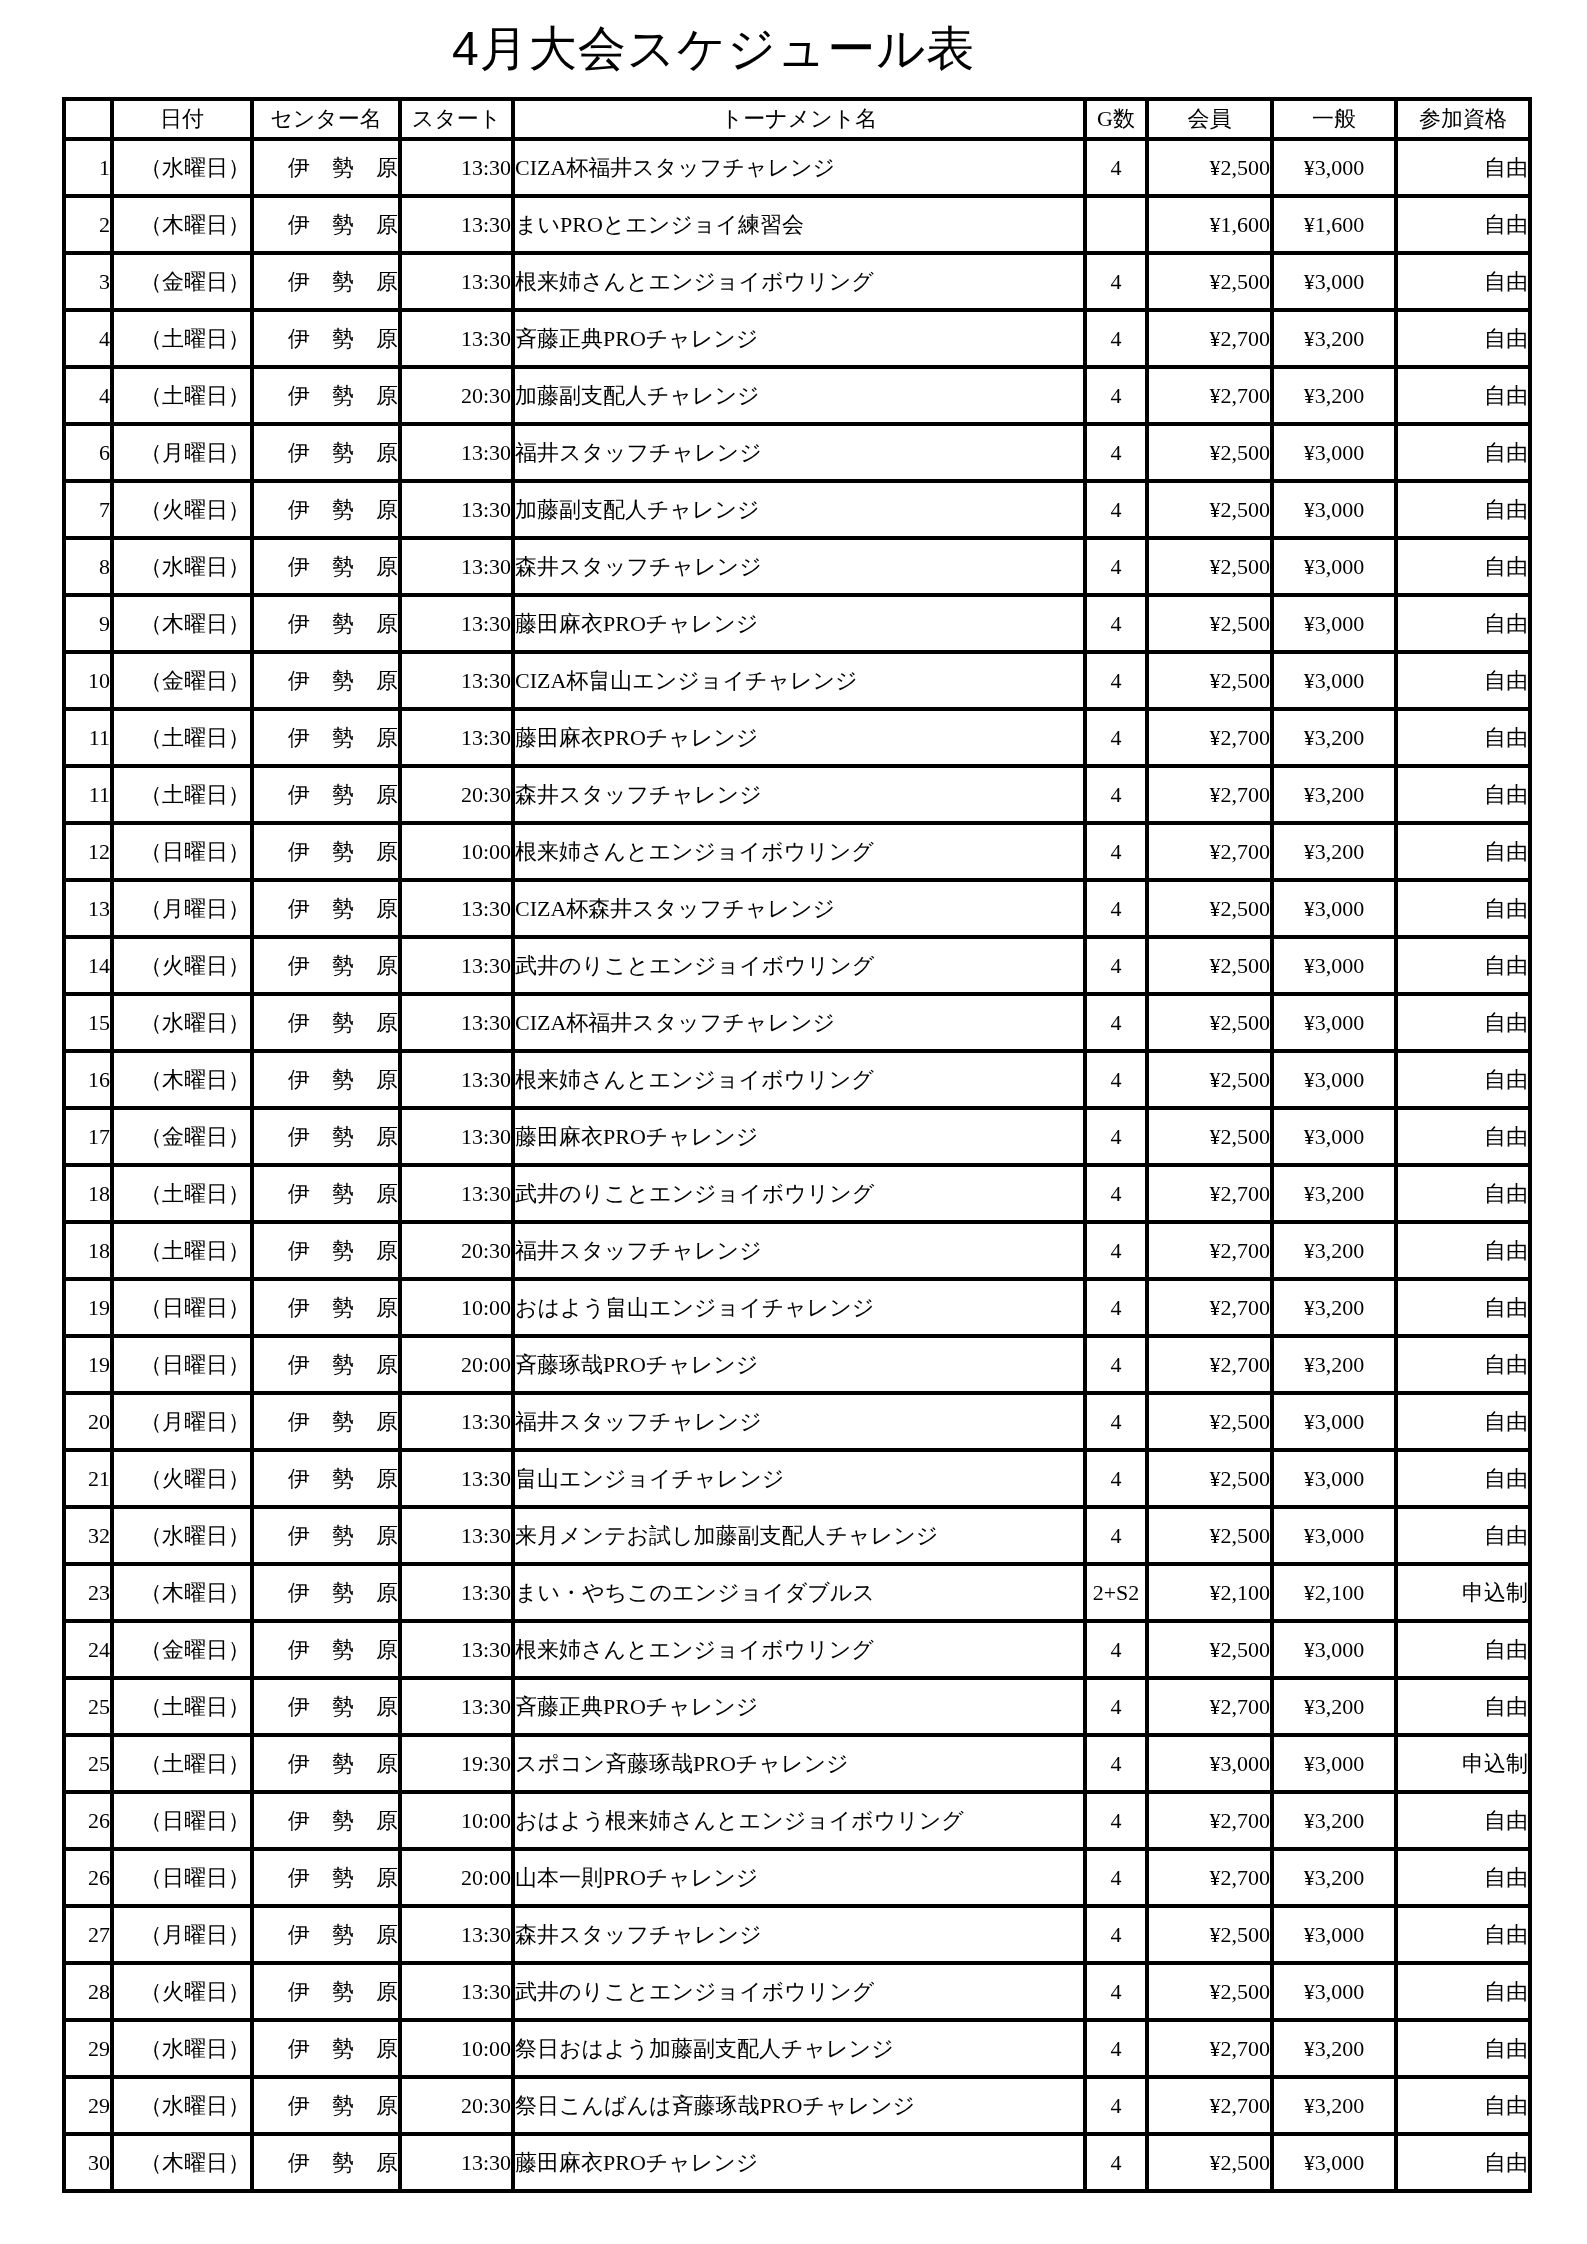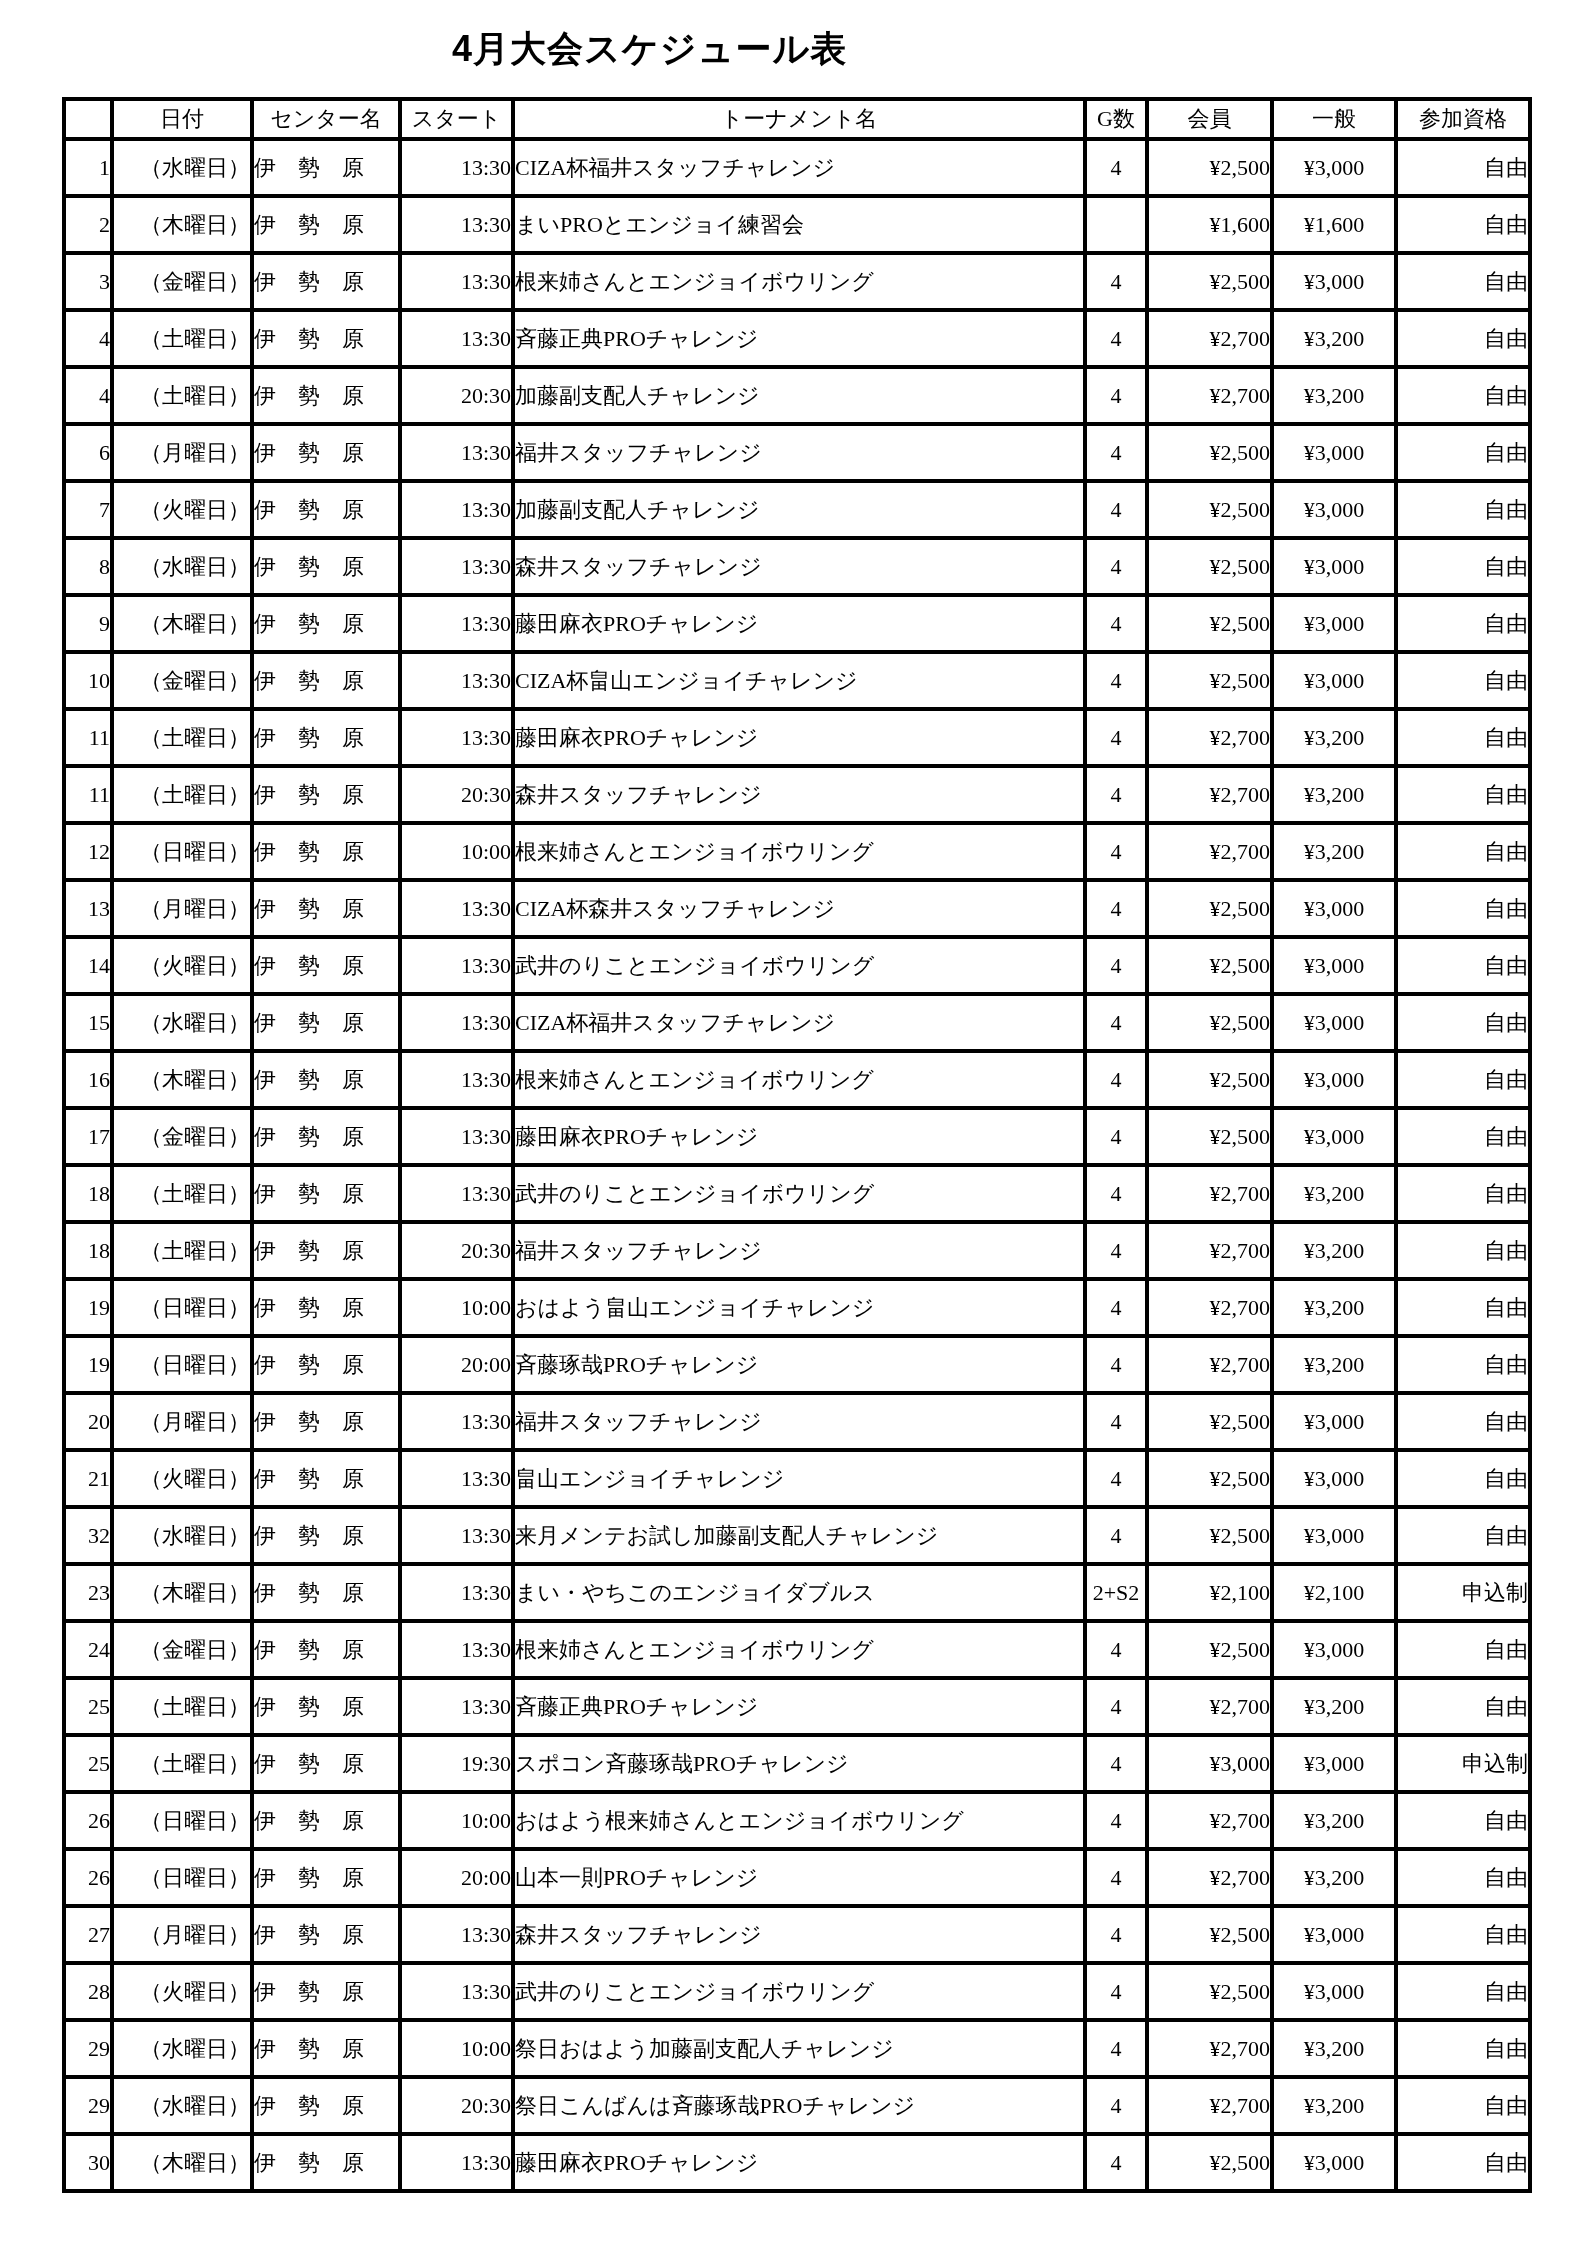--- a/index.html
+++ b/index.html
@@ -6,23 +6,23 @@
   body {
     width: 1587px;
     height: 2244px;
     background: #ffffff;
     color: #000000;
     font-family: "Liberation Sans", "DejaVu Sans", sans-serif;
     overflow: hidden;
   }
   .title {
     margin: 30px 0 12px 452px;
-    font-size: 36px;
+    font-size: 48px;
     line-height: 38px;
-    font-weight: bold;
+    font-weight: normal;
     letter-spacing: 1px;
     white-space: nowrap;
   }
   table.schedule {
     border-collapse: collapse;
     table-layout: fixed;
     margin: 29px 0 0 62px;
     width: 1468px;
     font-family: Liberation Serif, serif;
   }
@@ -36,21 +36,21 @@
     background: #ffffff;
   }
   thead th {
     height: 36px;
     font-weight: normal;
     text-align: center;
   }
   tbody td { height: 53px; }
   td.c-no        { text-align: right;  padding-right: 6px; }
   td.c-day       { text-align: right; }
-  td.c-center    { text-align: left; }
+  td.c-center    { text-align: right; }
   td.c-start     { text-align: right; }
   td.c-tournament{ text-align: left;   padding-left: 8px; margin-left: 32px; }
   td.c-games     { text-align: center; font-size: 21px; }
   td.c-member    { text-align: right; }
   td.c-general   { text-align: center; }
   td.c-qual      { text-align: right; }
 </style>
 </head>
 <body>
 

